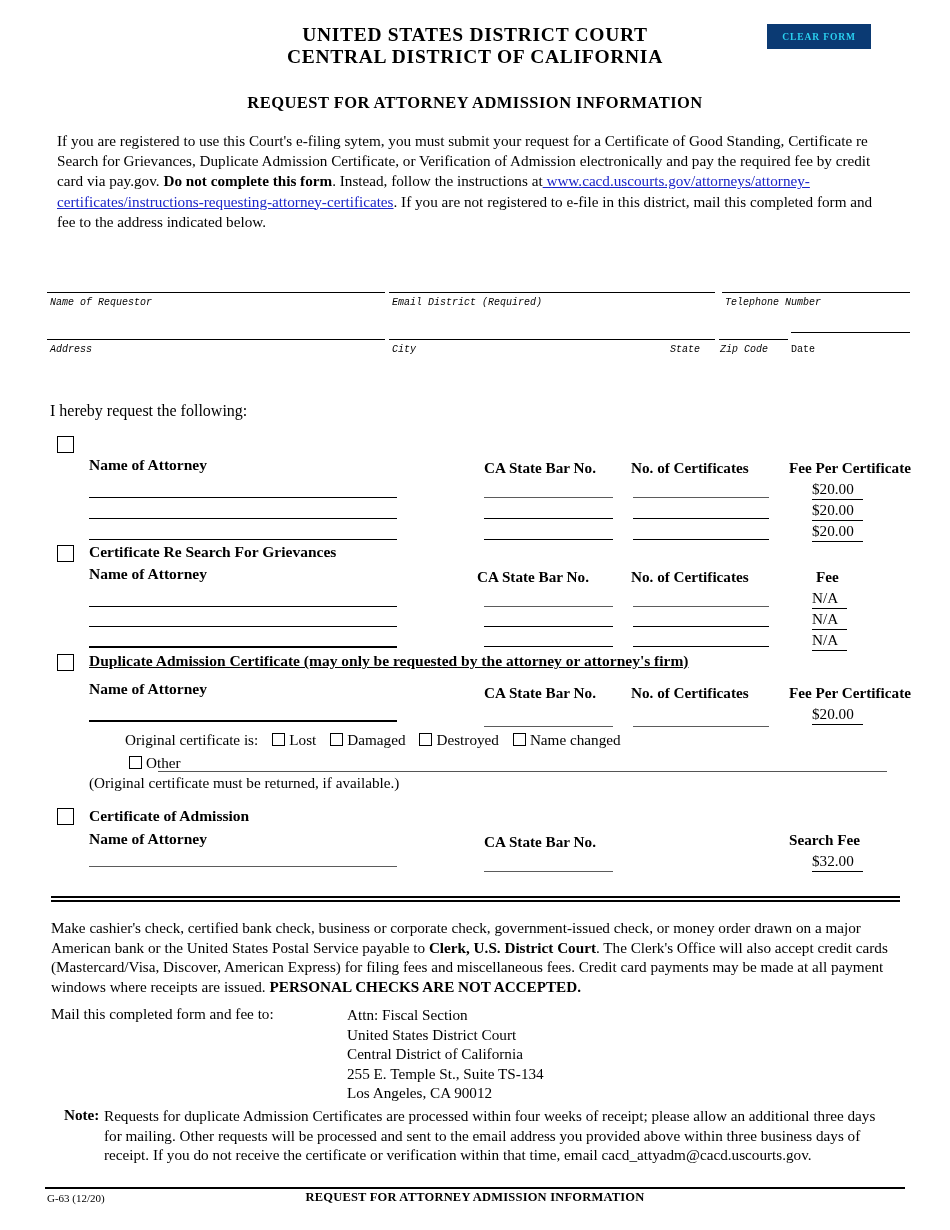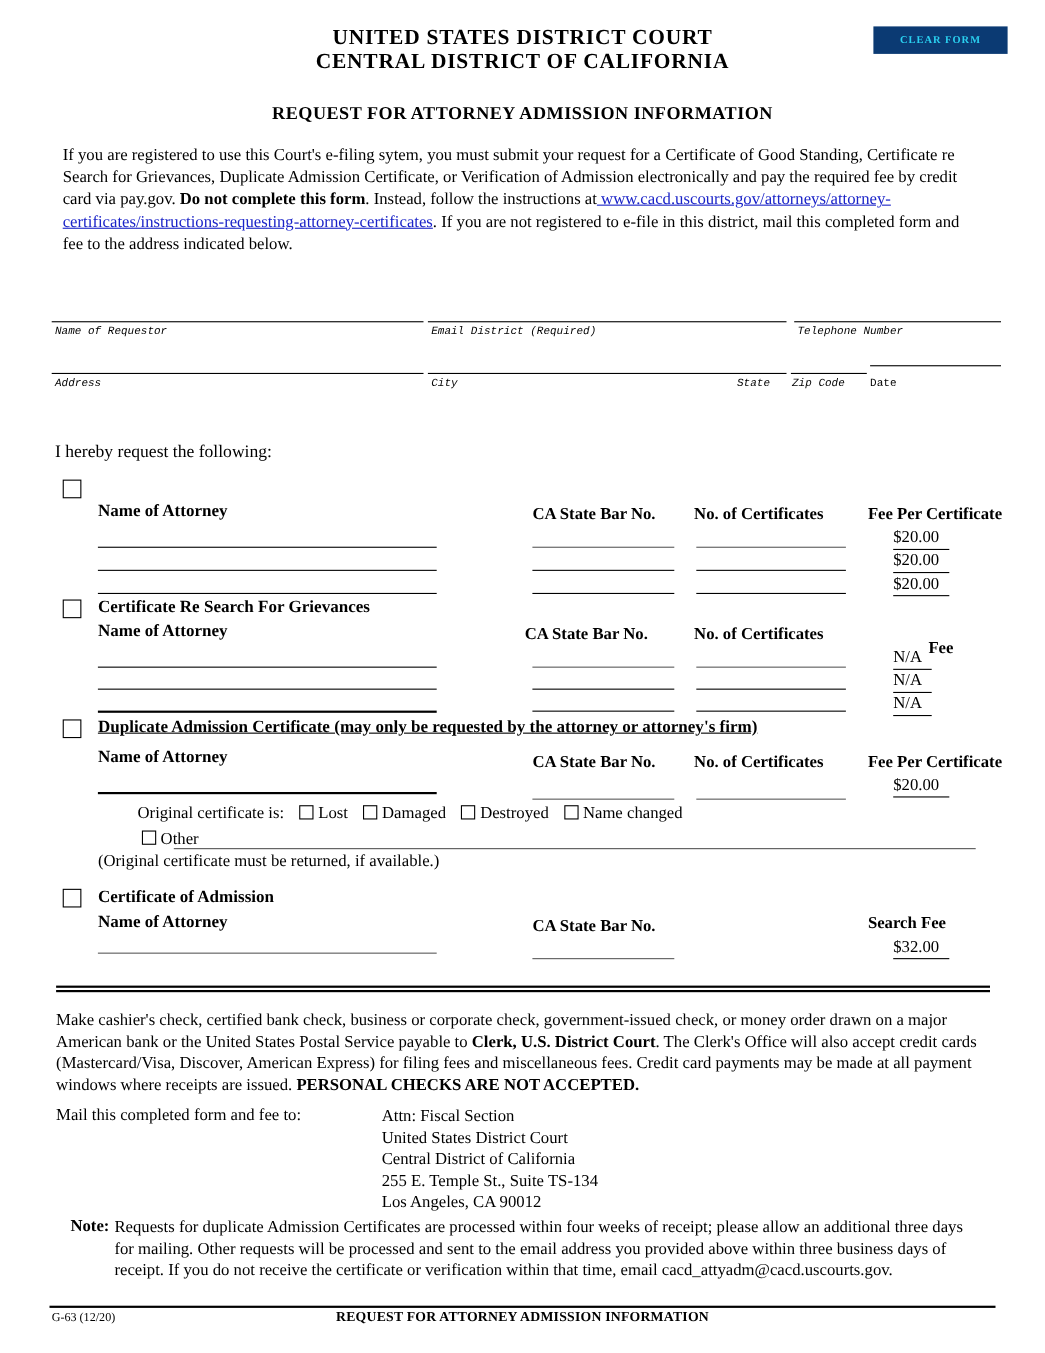--- a/index.html
+++ b/index.html
@@ -40,34 +40,33 @@
     font-size: 16.5px;
     font-weight: bold;
     letter-spacing: 0.45px;
     margin-top: 26px;
   }
 
   .clear-form-btn {
     position: absolute;
     top: 24px;
     left: 767px;
-    width: 122px;
+    width: 104px;
     height: 25px;
     background: #0b3a73;
     color: #2ad0f0;
     font-family: "Liberation Serif", serif;
     font-size: 9.5px;
     font-weight: bold;
     letter-spacing: 0.9px;
     display: flex;
     align-items: center;
     justify-content: center;
     border: none;
     cursor: pointer;
-    margin-left: 27px;
   }
 
   
   .intro {
     position: absolute;
     top: 131px;
     left: 57px;
     width: 832px;
     font-size: 15.2px;
     line-height: 20.2px;
@@ -296,21 +295,21 @@
   <div class="blankline" style="left:633px; top:539px; width:136px;"></div>
   <div class="fee-val" style="left:812px; top:480px;">$20.00</div>
   <div class="fee-val" style="left:812px; top:501px;">$20.00</div>
   <div class="fee-val" style="left:812px; top:522px;">$20.00</div>
 
   <div class="cbox" style="left:57px; top:545px;"></div>
   <div class="sec-title" style="left:89px; top:543px;">Certificate Re Search For Grievances</div>
   <div class="sec-title" style="left:89px; top:565px;">Name of Attorney</div>
   <div class="col-head" style="left:477px; top:568px;">CA State Bar No.</div>
   <div class="col-head" style="left:631px; top:568px;">No. of Certificates</div>
-  <div class="col-head" style="left:844px; top:568px;margin-top:13px;">Fee</div>
+  <div class="col-head" style="left:816px; top:568px;">Fee</div>
 
   <div class="blankline" style="left:89px;  top:606px; width:308px;"></div>
   <div class="blankline" style="left:89px;  top:626px; width:308px;"></div>
   <div class="blankline thick" style="left:89px;  top:646px; width:308px;"></div>
   <div class="blankline gray" style="left:484px; top:606px; width:129px;"></div>
   <div class="blankline" style="left:484px; top:626px; width:129px;"></div>
   <div class="blankline" style="left:484px; top:646px; width:129px;"></div>
   <div class="blankline gray" style="left:633px; top:606px; width:136px;"></div>
   <div class="blankline" style="left:633px; top:626px; width:136px;"></div>
   <div class="blankline" style="left:633px; top:646px; width:136px;"></div>

